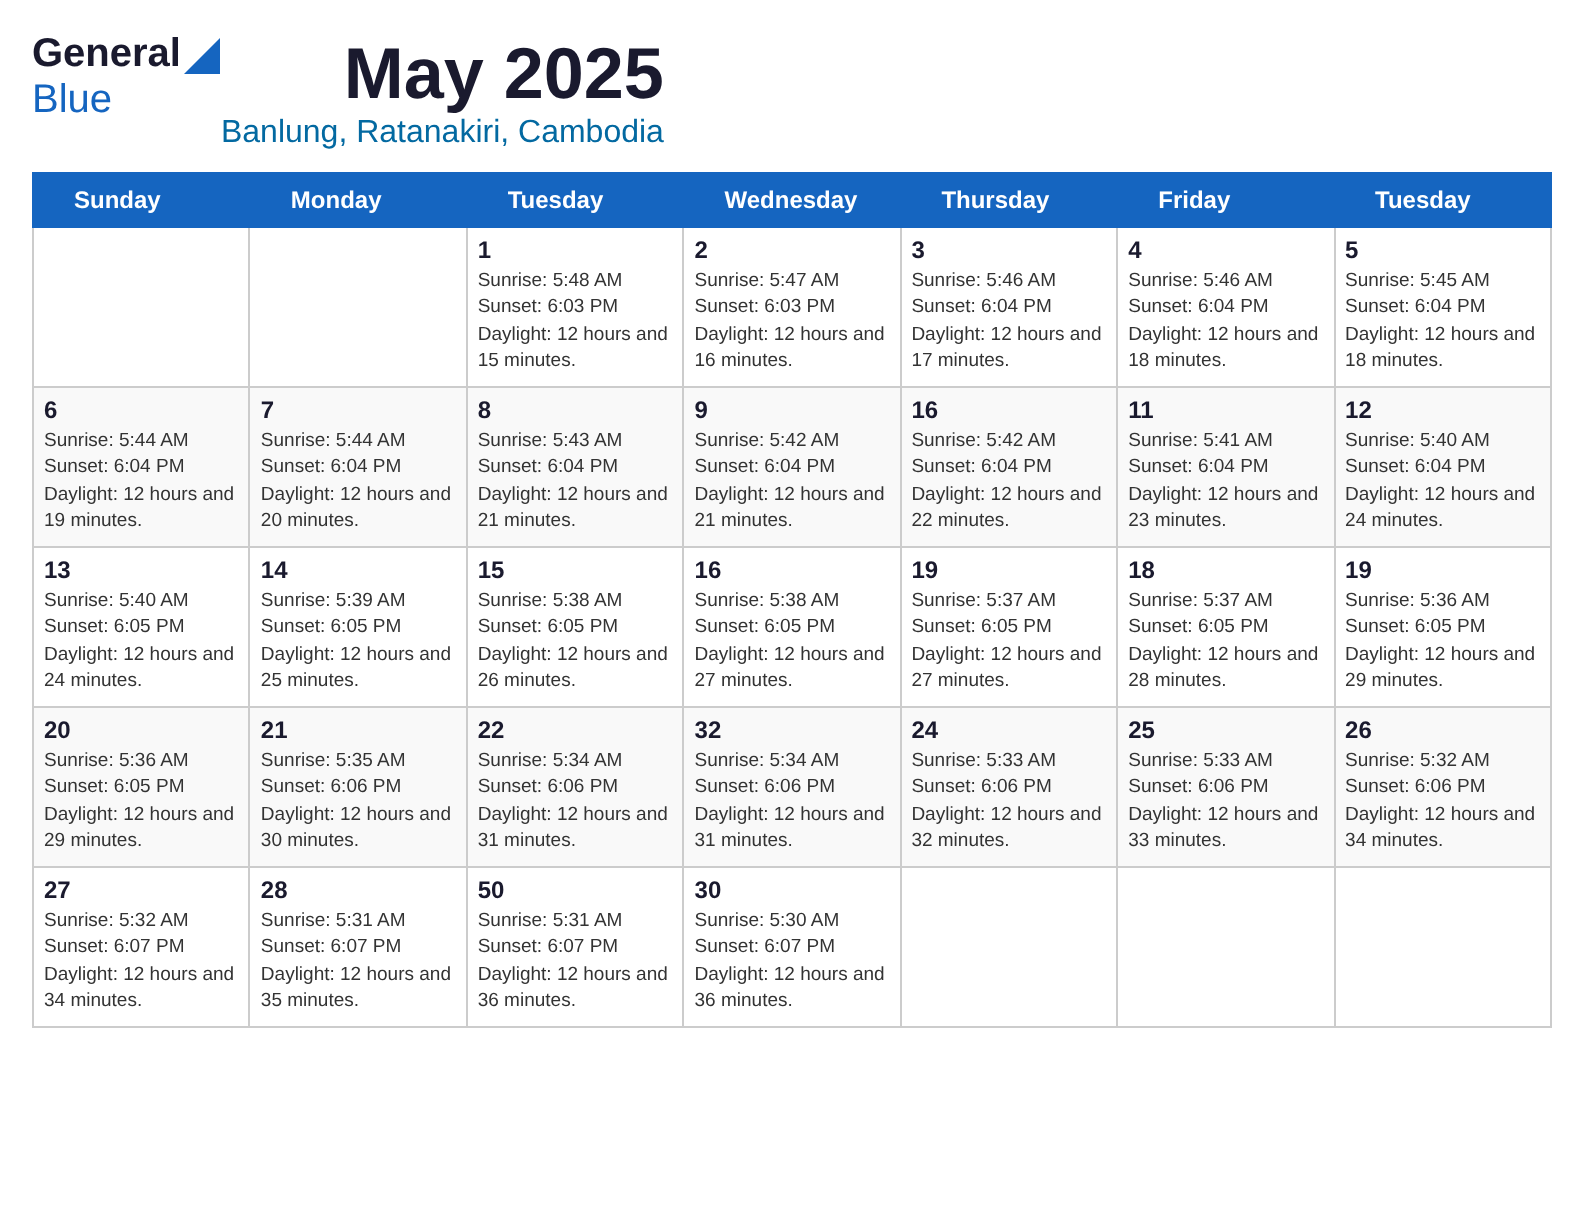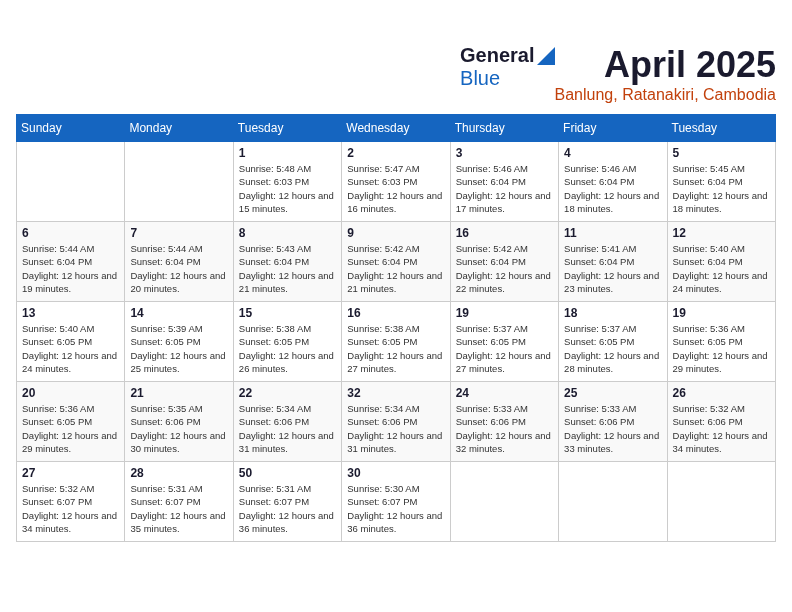--- a/index.html
+++ b/index.html
@@ -5,57 +5,56 @@
     * { box-sizing: border-box; margin: 0; padding: 0; }
     body {
       font-family: Arial, sans-serif;
       background: #fff;
       width: 792px;
       min-height: 612px;
       padding: 16px;
     }
     .header {
       display: flex;
-      justify-content: flex-end;
+      justify-content: flex-start;
       align-items: flex-start;
       margin-bottom: 10px;
-      margin-top: 28px;
     }
     .logo {
       display: flex;
       flex-direction: column;
       align-items: flex-start;
     }
     .logo-line {
       display: flex;
       align-items: center;
     }
     .title-block {
       text-align: right;
     }
     .month-title {
       font-size: 36px;
       font-weight: bold;
       color: #1a1a2e;
     }
     .location-title {
       font-size: 16px;
-      color: #c2410c;
+      color: #0369a1;
     }
     .calendar {
       width: 100%;
       border-collapse: collapse;
       border: 1px solid #ccc;
     }
     .calendar th {
       background-color: #1565c0;
       color: #fff;
       font-size: 12px;
-      font-weight: normal;
-      padding: 6px 4px;
+      font-weight: bold;
+      padding: 6px 20px;
       text-align: left;
       border: 1px solid #1565c0;
     }
     .calendar td {
       width: calc(100% / 7);
       vertical-align: top;
       padding: 4px 5px;
       border: 1px solid #ccc;
       font-size: 10px;
       color: #333;
@@ -90,21 +89,21 @@
       <span style="font-size:20px;font-weight:bold;color:#1a1a2e;">General</span>
       <svg width="18" height="18" viewBox="0 0 18 18" style="margin-left:2px;">
         <polygon points="0,18 18,18 18,0" fill="#1565c0"></polygon>
       </svg>
     </div>
     <div>
       <span style="font-size:20px;font-weight:normal;color:#1565c0;">Blue</span>
     </div>
   </div>
   <div class="title-block">
-    <div class="month-title">April 2025</div>
+    <div class="month-title">May 2025</div>
     <div class="location-title">Banlung, Ratanakiri, Cambodia</div>
   </div>
 </div>
 
 <table class="calendar">
   <thead>
     <tr>
     <th>Sunday</th>
         <th>Monday</th>
         <th>Tuesday</th>

